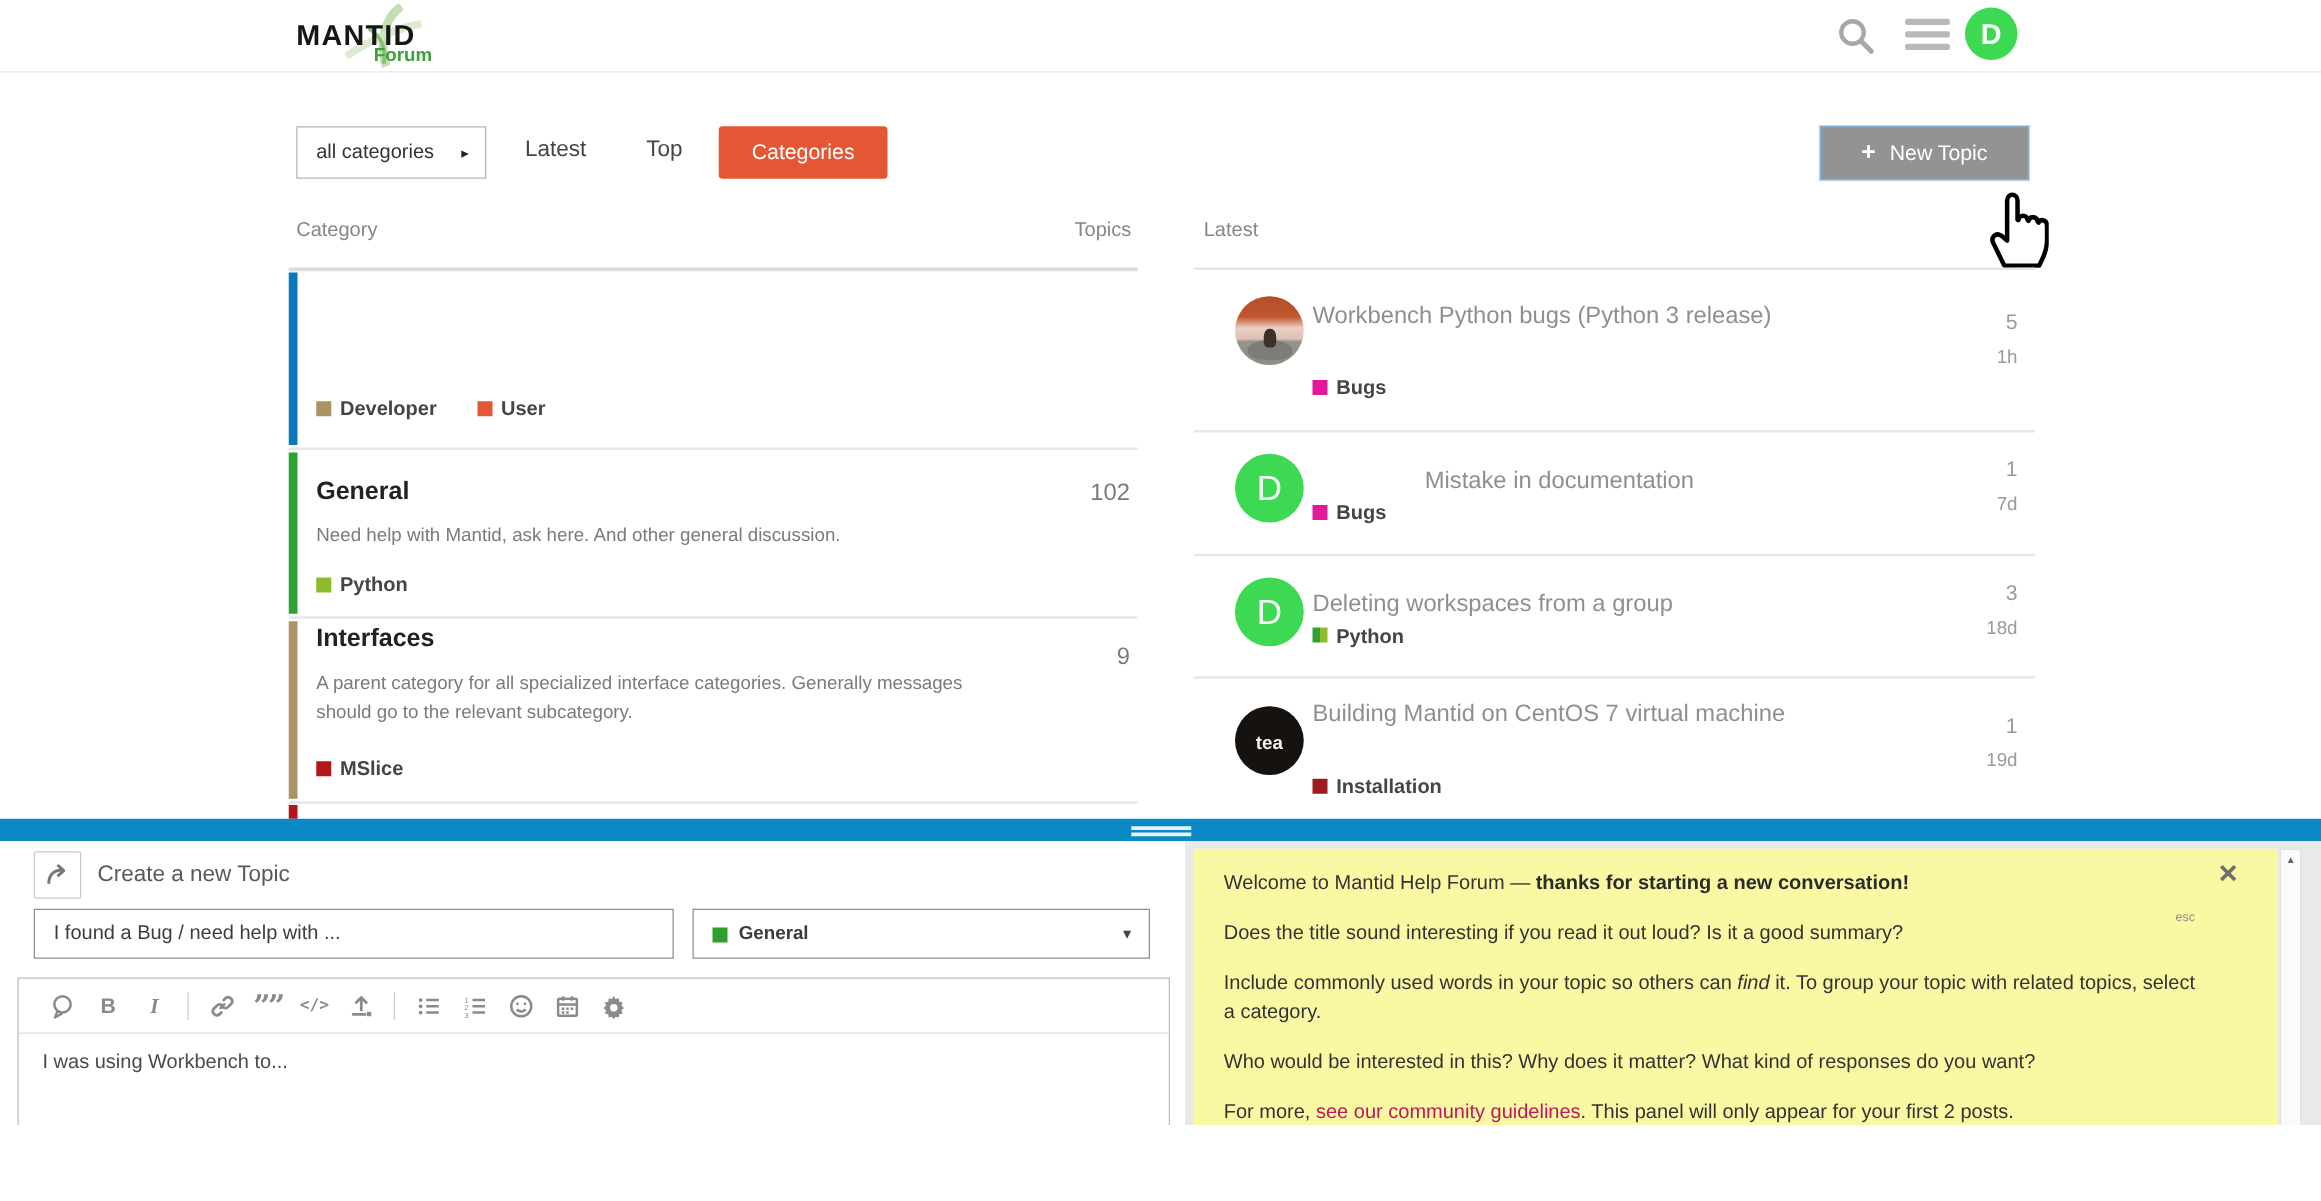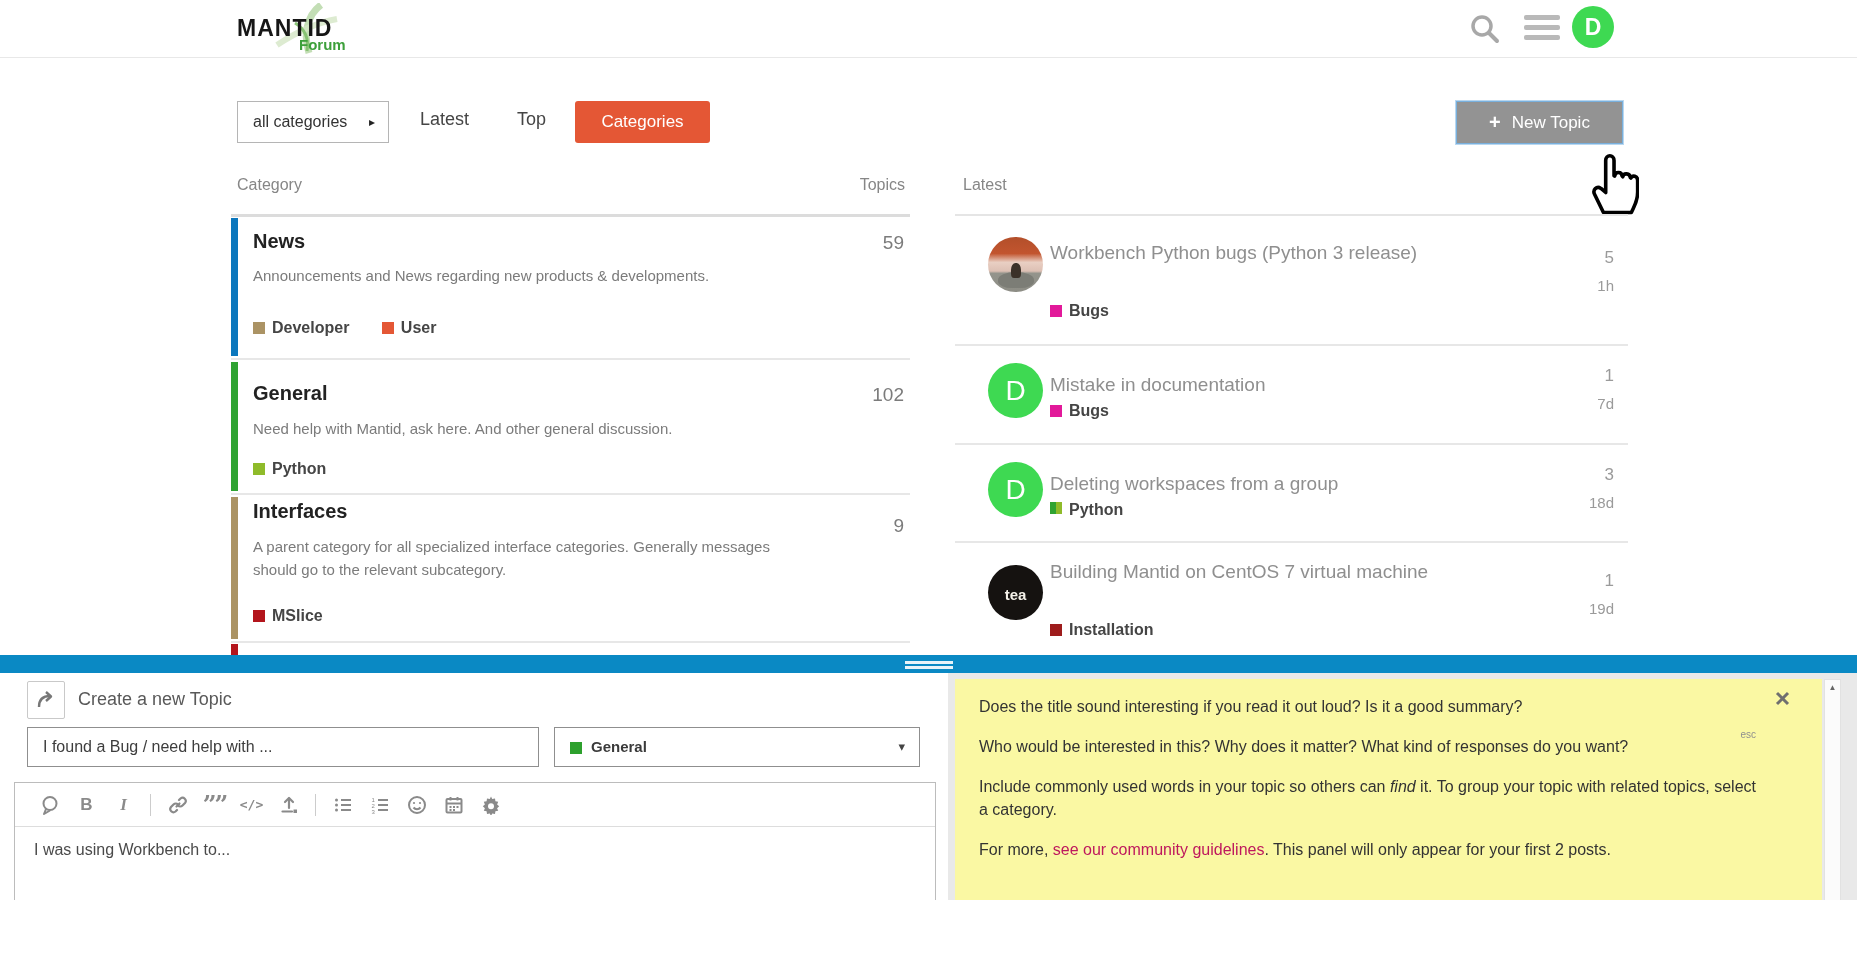--- a/index.html
+++ b/index.html
@@ -147,25 +147,20 @@
   </svg>
 
   <div class="col-header" id="hdr-category">Category</div>
   <div class="col-header" id="hdr-topics">Topics</div>
   <div class="col-header" id="hdr-latest">Latest</div>
   <div class="hdiv" id="hdiv-left"></div>
   <div class="hdiv" id="hdiv-right"></div>
 
   <div class="cat-row" style="top:216px;height:142px;">
     <div class="cat-border" style="background: rgb(11, 119, 189);"></div>
-    <div class="cat-inner">
-      <div style="margin-top:14px;"><span class="cat-name">News</span></div>
-      <div class="cat-count" style="top:16px;">59</div>
-      <div class="cat-desc" style="margin-top:11px;width:470px;">Announcements and News regarding new products &amp; developments.</div>
-    </div>
     <div class="subs" style="top:103px;">
       <span class="badge"><span class="sq" style="background: rgb(171, 147, 100);"></span><span>Developer</span></span>
       <span class="badge"><span class="sq" style="background: rgb(228, 87, 53);"></span><span>User</span></span>
     </div>
   </div>
   <div class="row-div" style="top:358px;"></div>
 
   <div class="cat-row" style="top:360px;height:133px;">
     <div class="cat-border" style="background: rgb(47, 163, 50);"></div>
     <div class="cat-inner">
@@ -202,21 +197,21 @@
     <div class="t-badge" style="top:86px;"><span class="badge"><span class="sq" style="background: rgb(226, 25, 154);"></span><span>Bugs</span></span></div>
     <div class="t-counts" style="top:32px;">
         <div>5</div>
         <div class="t-age">1h</div>
       </div>
   </div>
   <div class="row-div" style="left:955px;width:673px;top:344px;"></div>
 
   <div class="topic-row" style="top:346px;height:97px;">
     <div class="t-avatar letter" style="top:17px;">D</div>
-    <div class="t-title" style="top:24px;">Mistake in documentation</div>
+    <div class="t-title" style="top:24px;text-align:center;">Mistake in documentation</div>
     <div class="t-badge" style="top:56px;"><span class="badge"><span class="sq" style="background: rgb(226, 25, 154);"></span><span>Bugs</span></span></div>
     <div class="t-counts" style="top:20px;">
         <div>1</div>
         <div class="t-age">7d</div>
       </div>
   </div>
   <div class="row-div" style="left:955px;width:673px;top:443px;"></div>
 
   <div class="topic-row" style="top:445px;height:96px;">
     <div class="t-avatar letter" style="top:17px;">D</div>
@@ -366,23 +361,24 @@
 
   <div id="composer-right">
     <div id="tips">
       <span class="esc">esc</span>
       <span class="close">
         <svg width="15" height="15" viewBox="0 0 15 15">
             <line x1="2" y1="2" x2="13" y2="13" stroke="#6f6f6f" stroke-width="3"></line>
             <line x1="13" y1="2" x2="2" y2="13" stroke="#6f6f6f" stroke-width="3"></line>
           </svg>
       </span>
+      <p><span>Welcome to Mantid Help Forum — </span><strong>thanks for starting a new conversation!</strong></p>
       <p>Does the title sound interesting if you read it out loud? Is it a good summary?</p>
+      <p><span>Include commonly used words in your topic so others can </span><em>find</em><span> it. To group your topic with related topics, select a category.</span></p>
       <p>Who would be interested in this? Why does it matter? What kind of responses do you want?</p>
-      <p><span>Include commonly used words in your topic so others can </span><em>find</em><span> it. To group your topic with related topics, select a category.</span></p>
       <p style="margin-bottom:0;"><span>For more, </span><span class="link">see our community guidelines</span><span>. This panel will only appear for your first 2 posts.</span></p>
     </div>
     <div id="tips-scrollbar">
       <div class="up">▲</div>
       <div class="down">▼</div>
     </div>
   </div>
 
 </div>
 

